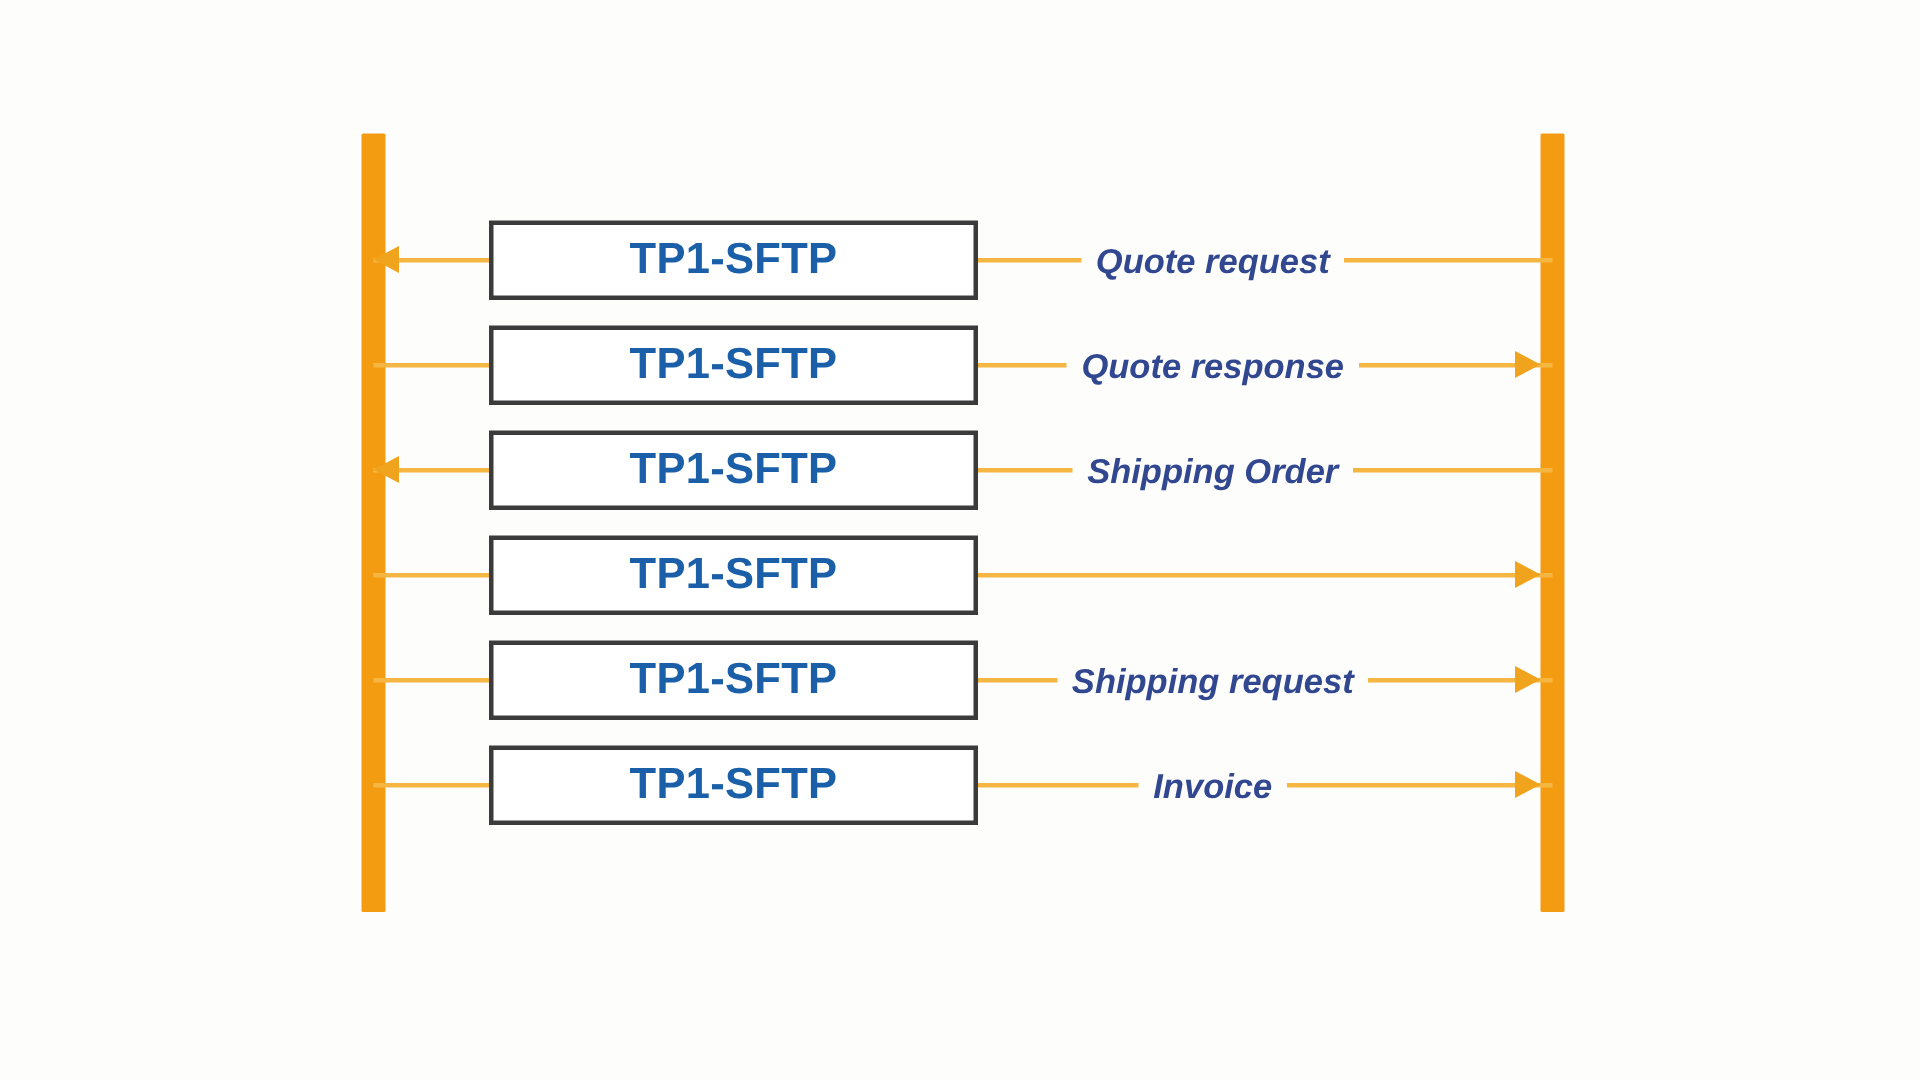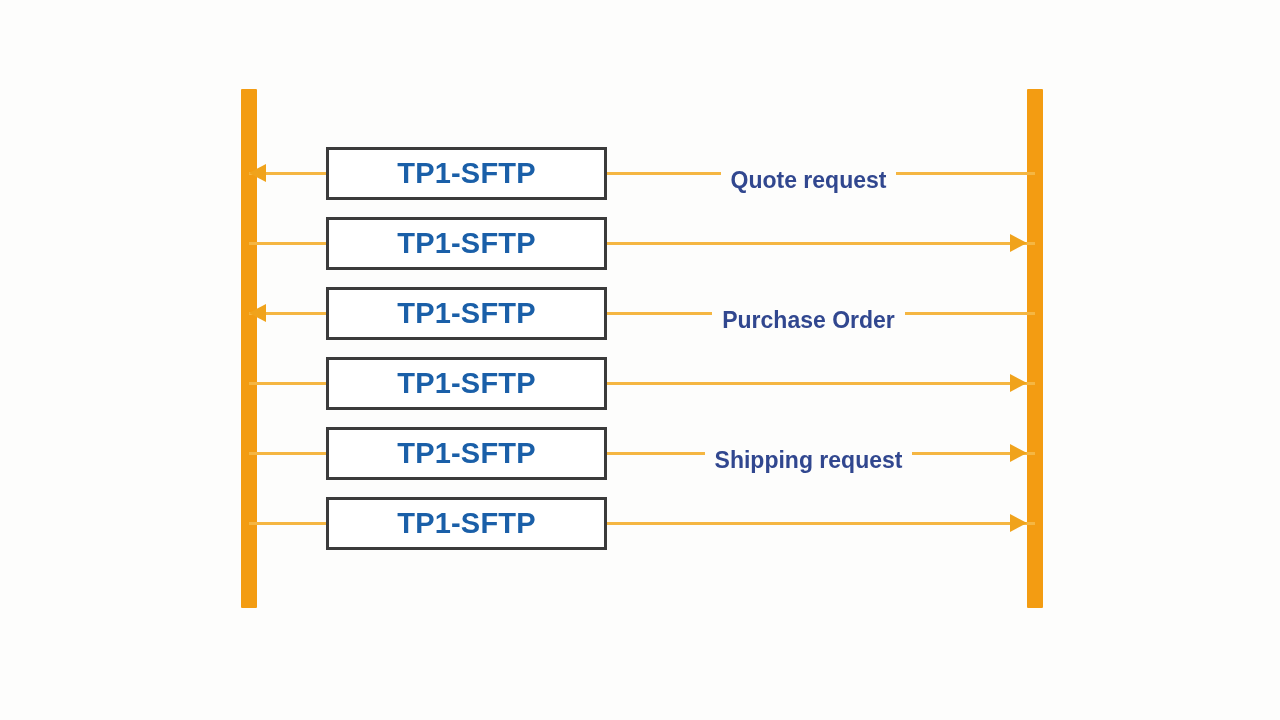--- a/index.html
+++ b/index.html
@@ -67,21 +67,21 @@
   .arrowhead.to-right {
     left: 1010px;
     border-left: 17px solid #f0a31c;
   }
 
   
   .node-box {
     position: absolute;
     left: 326px;
     top: 8px;
-    width: 281px;
+    width: 326px;
     height: 53px;
     box-sizing: border-box;
     background: #ffffff;
     border: 3px solid #3b3b3b;
     display: flex;
     align-items: center;
     justify-content: center;
   }
   .node-label {
     color: #1a5fa8;
@@ -93,23 +93,24 @@
   }
 
   
   .msg-label {
     position: absolute;
     left: 607px;
     width: 403px;
     top: 17px;
     height: 36px;
     display: flex;
-    align-items: flex-end;
+    align-items: center;
     justify-content: center;
     pointer-events: none;
+    font-style: italic;
   }
   .msg-label span {
     background: #fdfdfc;
     padding: 0 10px;
     color: #31478f;
     font-size: 23px;
     font-weight: bold;
     line-height: 1;
     white-space: nowrap;
   }
@@ -132,30 +133,33 @@
       <span>Quote request</span>
     </div>
   </div>
 
   <div class="row" style="top:209px;">
     <div class="conn"></div>
     <div class="arrowhead to-right"></div>
     <div class="node-box">
       <div class="node-label">TP1-SFTP</div>
     </div>
+    <div class="msg-label">
+      <span>Quote response</span>
+    </div>
   </div>
 
   <div class="row" style="top:279px;">
     <div class="conn"></div>
     <div class="arrowhead to-left"></div>
     <div class="node-box">
       <div class="node-label">TP1-SFTP</div>
     </div>
     <div class="msg-label">
-      <span>Purchase Order</span>
+      <span>Shipping Order</span>
     </div>
   </div>
 
   <div class="row" style="top:349px;">
     <div class="conn"></div>
     <div class="arrowhead to-right"></div>
     <div class="node-box">
       <div class="node-label">TP1-SFTP</div>
     </div>
   </div>
@@ -170,15 +174,18 @@
       <span>Shipping request</span>
     </div>
   </div>
 
   <div class="row" style="top:489px;">
     <div class="conn"></div>
     <div class="arrowhead to-right"></div>
     <div class="node-box">
       <div class="node-label">TP1-SFTP</div>
     </div>
+    <div class="msg-label">
+      <span>Invoice</span>
+    </div>
   </div>
 
 </div>
 
 </body></html>

